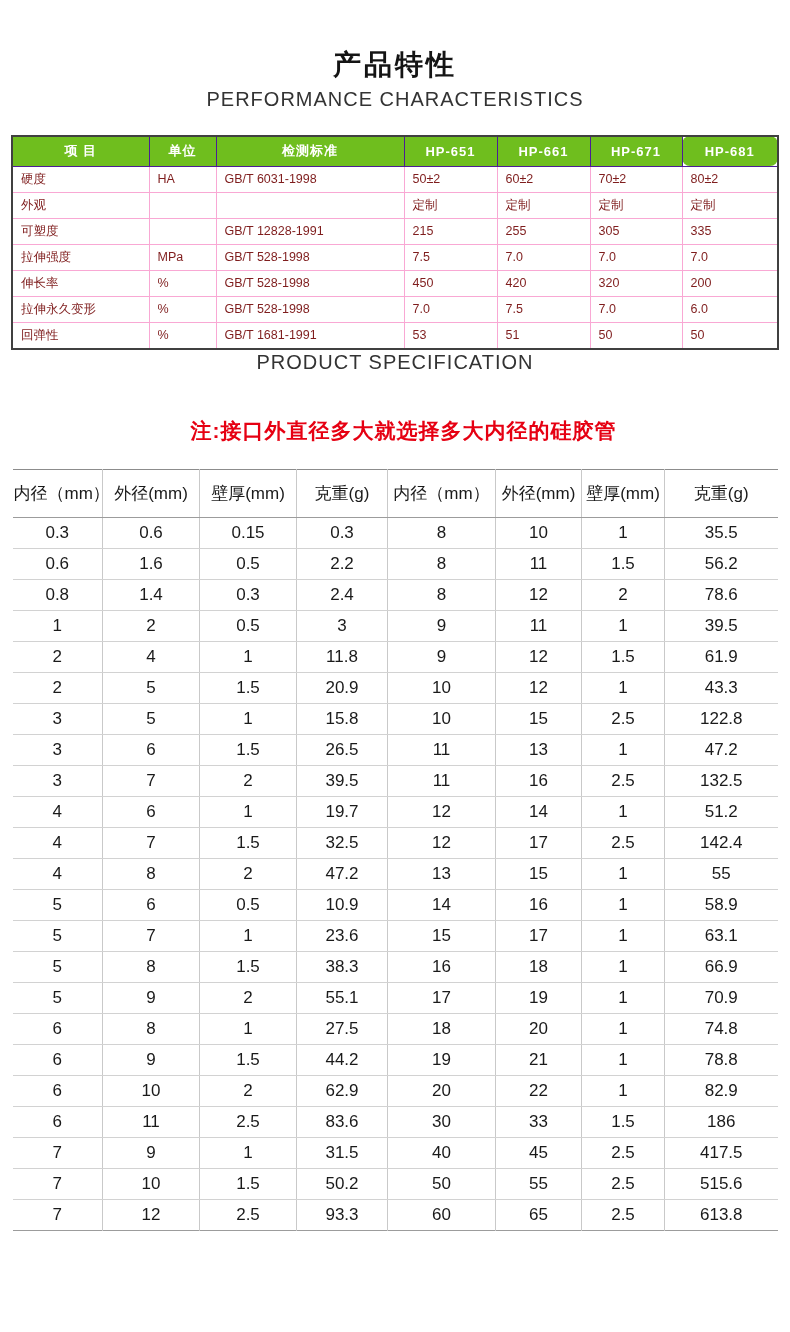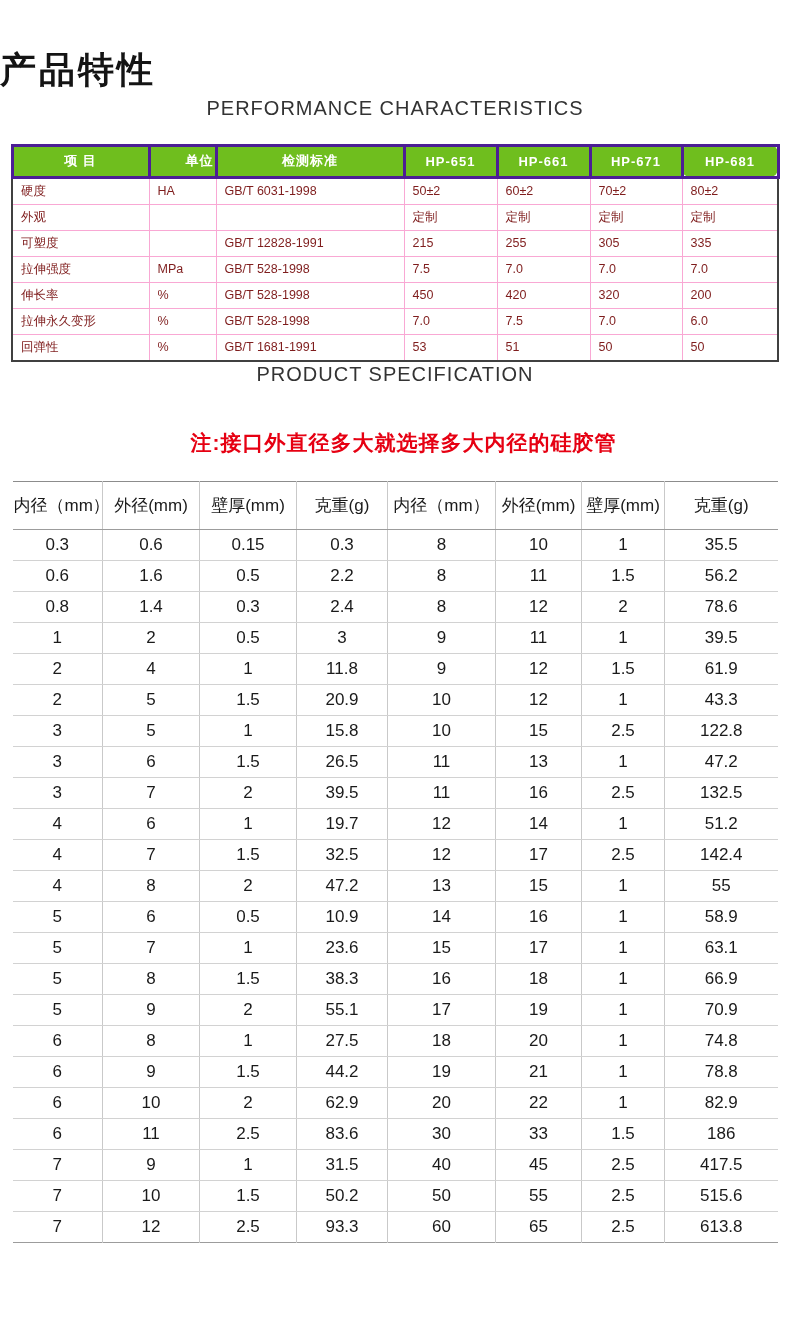--- a/index.html
+++ b/index.html
@@ -10,21 +10,22 @@
     font-family: "Liberation Sans", "DejaVu Sans", sans-serif;
   }
   .page {
     width: 790px;
     min-height: 1332px;
     background: #ffffff;
     overflow: hidden;
   }
   .sec-title-zh {
     margin: 50px 0 6px 0;
-    font-size: 36px;
+    text-align: center;
+    font-size: 28px;
     font-weight: bold;
     color: #141414;
     letter-spacing: 3px;
     line-height: 1.1;
   }
   .sec-title-en {
     margin: 0;
     text-align: center;
     font-size: 20px;
     font-weight: 400;
@@ -39,21 +40,21 @@
     border-collapse: collapse;
     table-layout: fixed;
     border: 2px solid #404040;
   }
   .perf-table th {
     background: #6fbe1e;
     color: #ffffff;
     font-size: 13px;
     font-weight: bold;
     height: 27px;
-    border: 3px solid #4c1d95;
+    border: 1px solid #4c1d95;
     text-align: center;
     letter-spacing: 1px;
   }
   .perf-table td {
     border: 1px solid #f9a8d4;
     font-size: 12.5px;
     color: #7f1d1d;
     height: 25px;
     padding: 0 0 0 8px;
     text-align: left;
@@ -117,21 +118,21 @@
           <col style="width:67px">
           <col style="width:188px">
         <col style="width:93px">
           <col style="width:93px">
           <col style="width:92px">
           <col style="width:96px">
       </colgroup>
       <thead>
         <tr>
             <th style="background: rgb(111, 190, 30); color: rgb(255, 255, 255);">项 目</th>
-            <th style="background: rgb(111, 190, 30); color: rgb(255, 255, 255); text-align: right;">单位</th>
+            <th style="background: rgb(111, 190, 30); color: rgb(255, 255, 255);">单位</th>
             <th style="background: rgb(111, 190, 30); color: rgb(255, 255, 255);">检测标准</th>
             <th style="background: rgb(111, 190, 30); color: rgb(255, 255, 255); margin-left: 45px;">HP-651</th>
             <th style="background: rgb(111, 190, 30); color: rgb(255, 255, 255);">HP-661</th>
             <th style="background: rgb(111, 190, 30); color: rgb(255, 255, 255); margin-left: 40px;">HP-671</th>
             <th style="background: rgb(111, 190, 30); color: rgb(255, 255, 255); border-radius: 8px;">HP-681</th>
           </tr>
       </thead>
       <tbody>
           <tr>
             <td>硬度</td>

